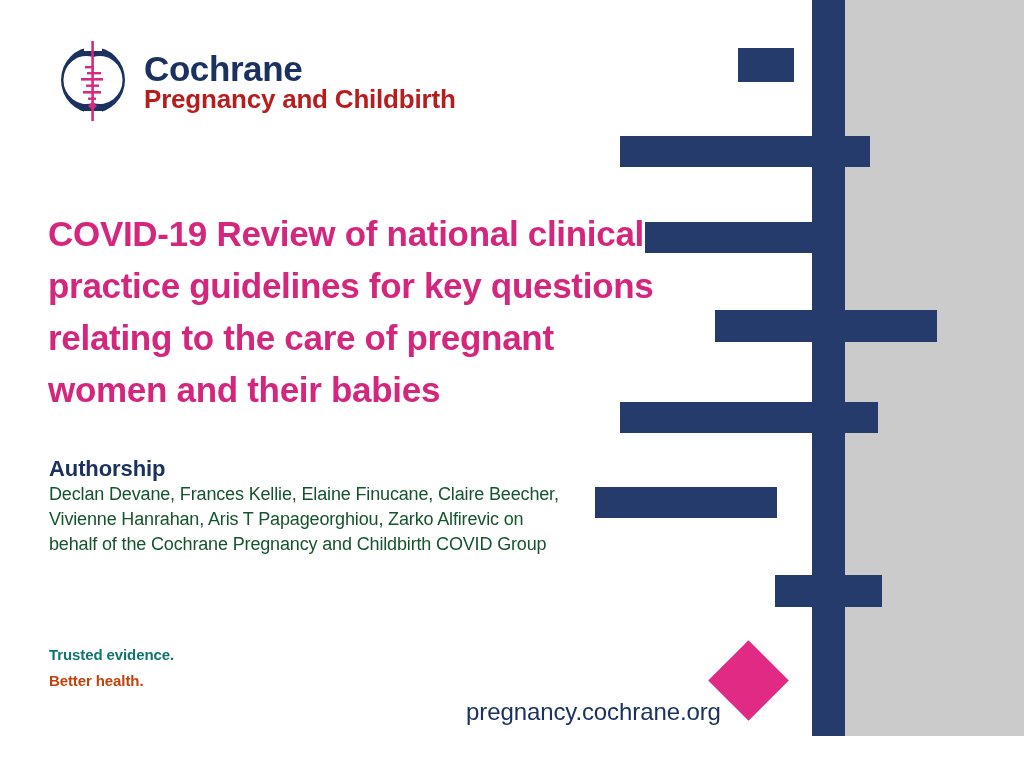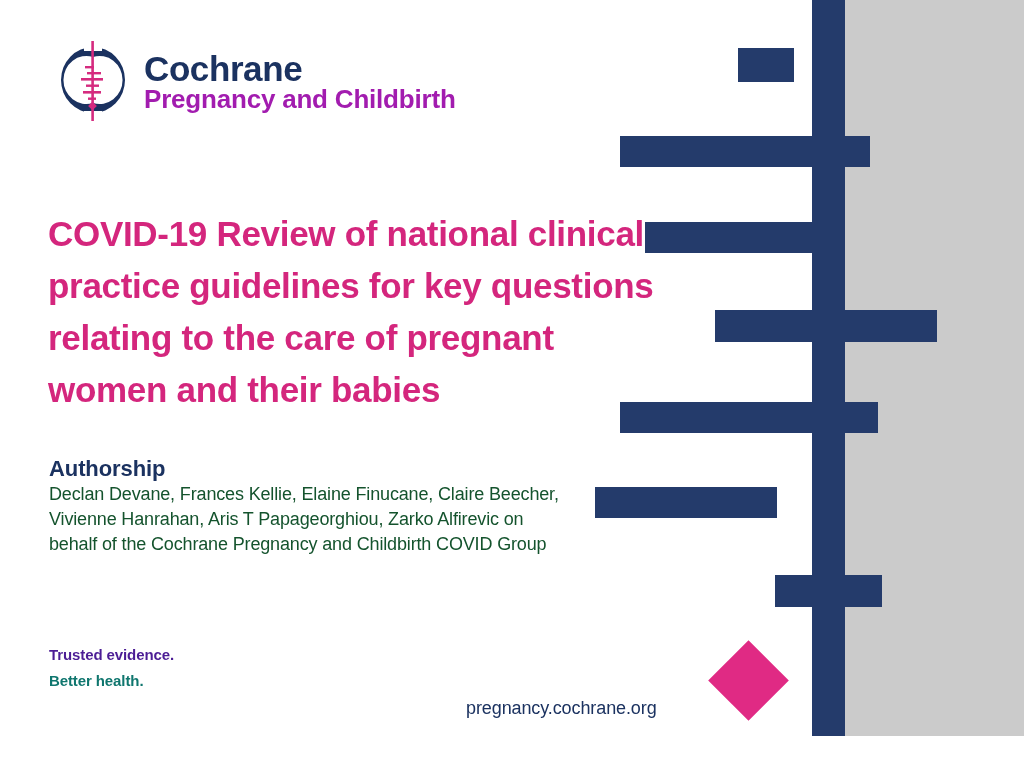--- a/index.html
+++ b/index.html
@@ -73,21 +73,21 @@
     line-height: 1.0;
   }
   .logo-word-top {
     color: #1b3260;
     font-size: 35px;
     font-weight: bold;
     letter-spacing: -0.4px;
     font-family: "Liberation Sans", sans-serif;
   }
   .logo-word-bottom {
-    color: #a21caf;
+    color: #b91c1c;
     font-size: 26px;
     font-weight: bold;
     letter-spacing: -0.2px;
     font-family: "Liberation Sans", sans-serif;
   }
 
   
   #deck-title {
     position: absolute;
     left: 48px;
@@ -127,30 +127,30 @@
     position: absolute;
     left: 49px;
     top: 642px;
   }
   .tagline-line {
     font-size: 15px;
     font-weight: bold;
     line-height: 26px;
     letter-spacing: -0.1px;
   }
-  .tagline-navy { color: #4c1d95; }
-  .tagline-pink { color: #0f766e; }
+  .tagline-navy { color: #0f766e; }
+  .tagline-pink { color: #c2410c; }
 
   
   #site-url {
     position: absolute;
     left: 466px;
     top: 698px;
     color: #1b3260;
-    font-size: 18px;
+    font-size: 24px;
     font-weight: normal;
     letter-spacing: -0.1px;
   }
 </style>
 </head>
 <body>
 
 <div id="slide">
 
   <div id="right-panel">

